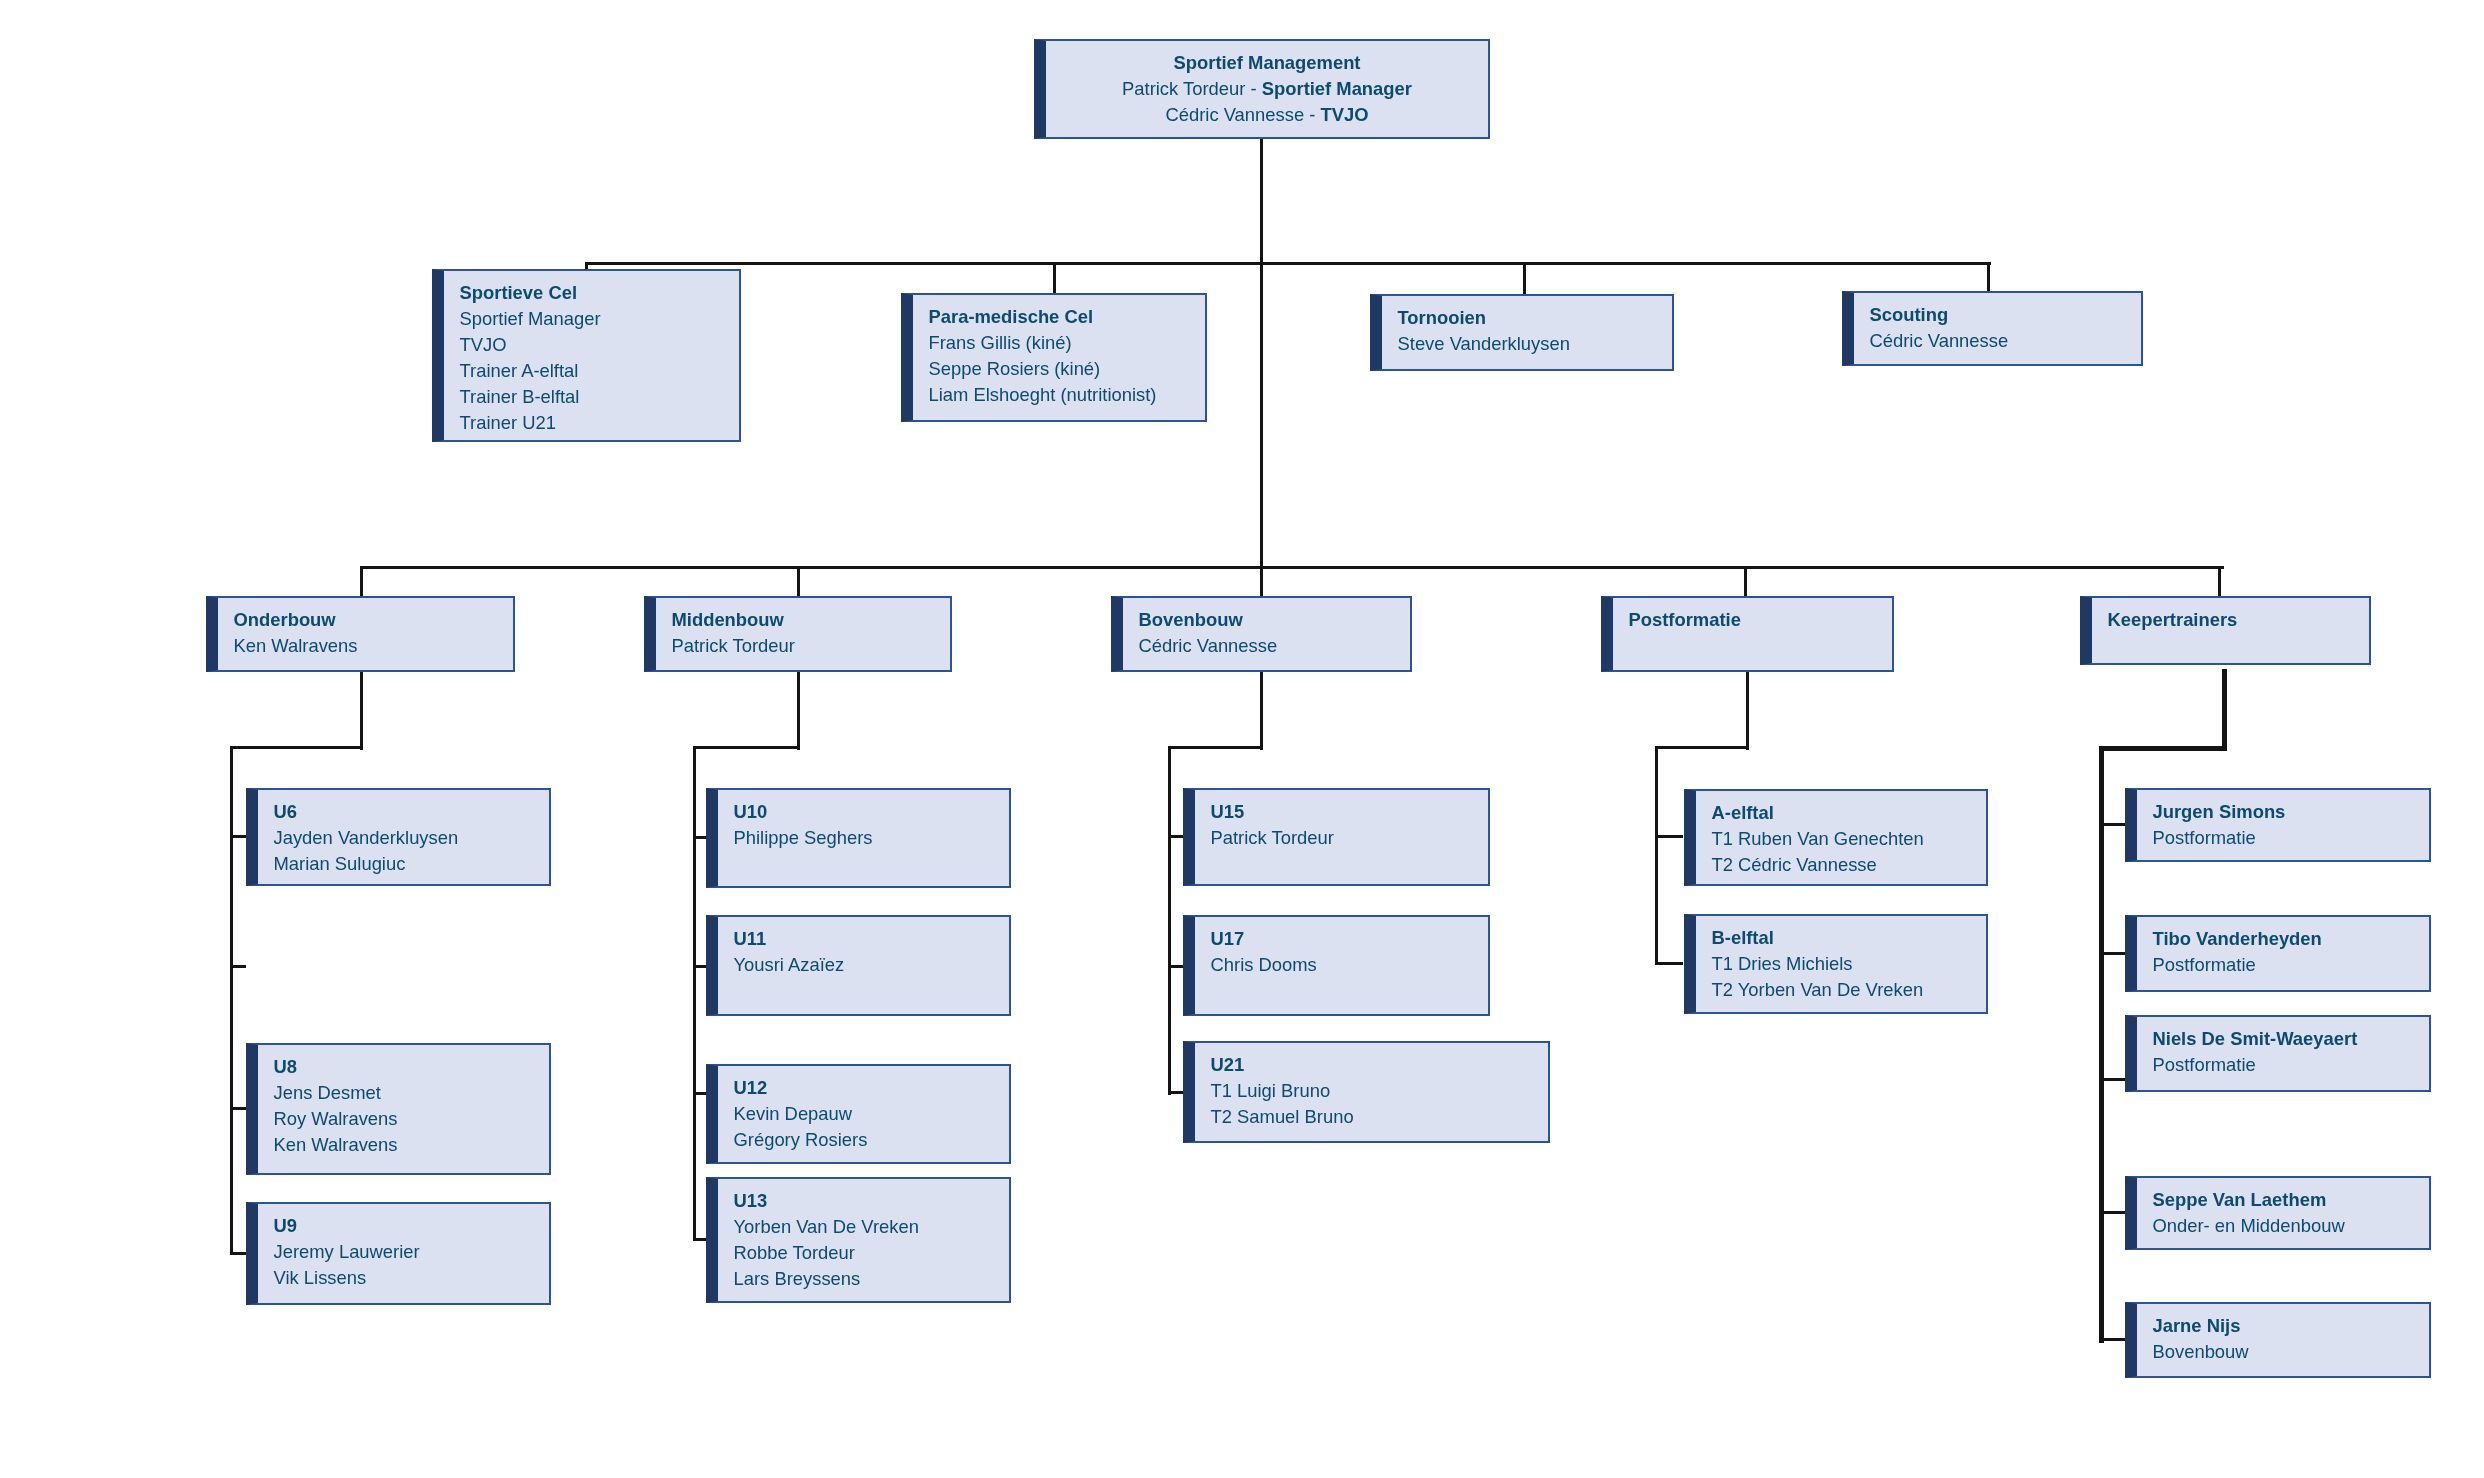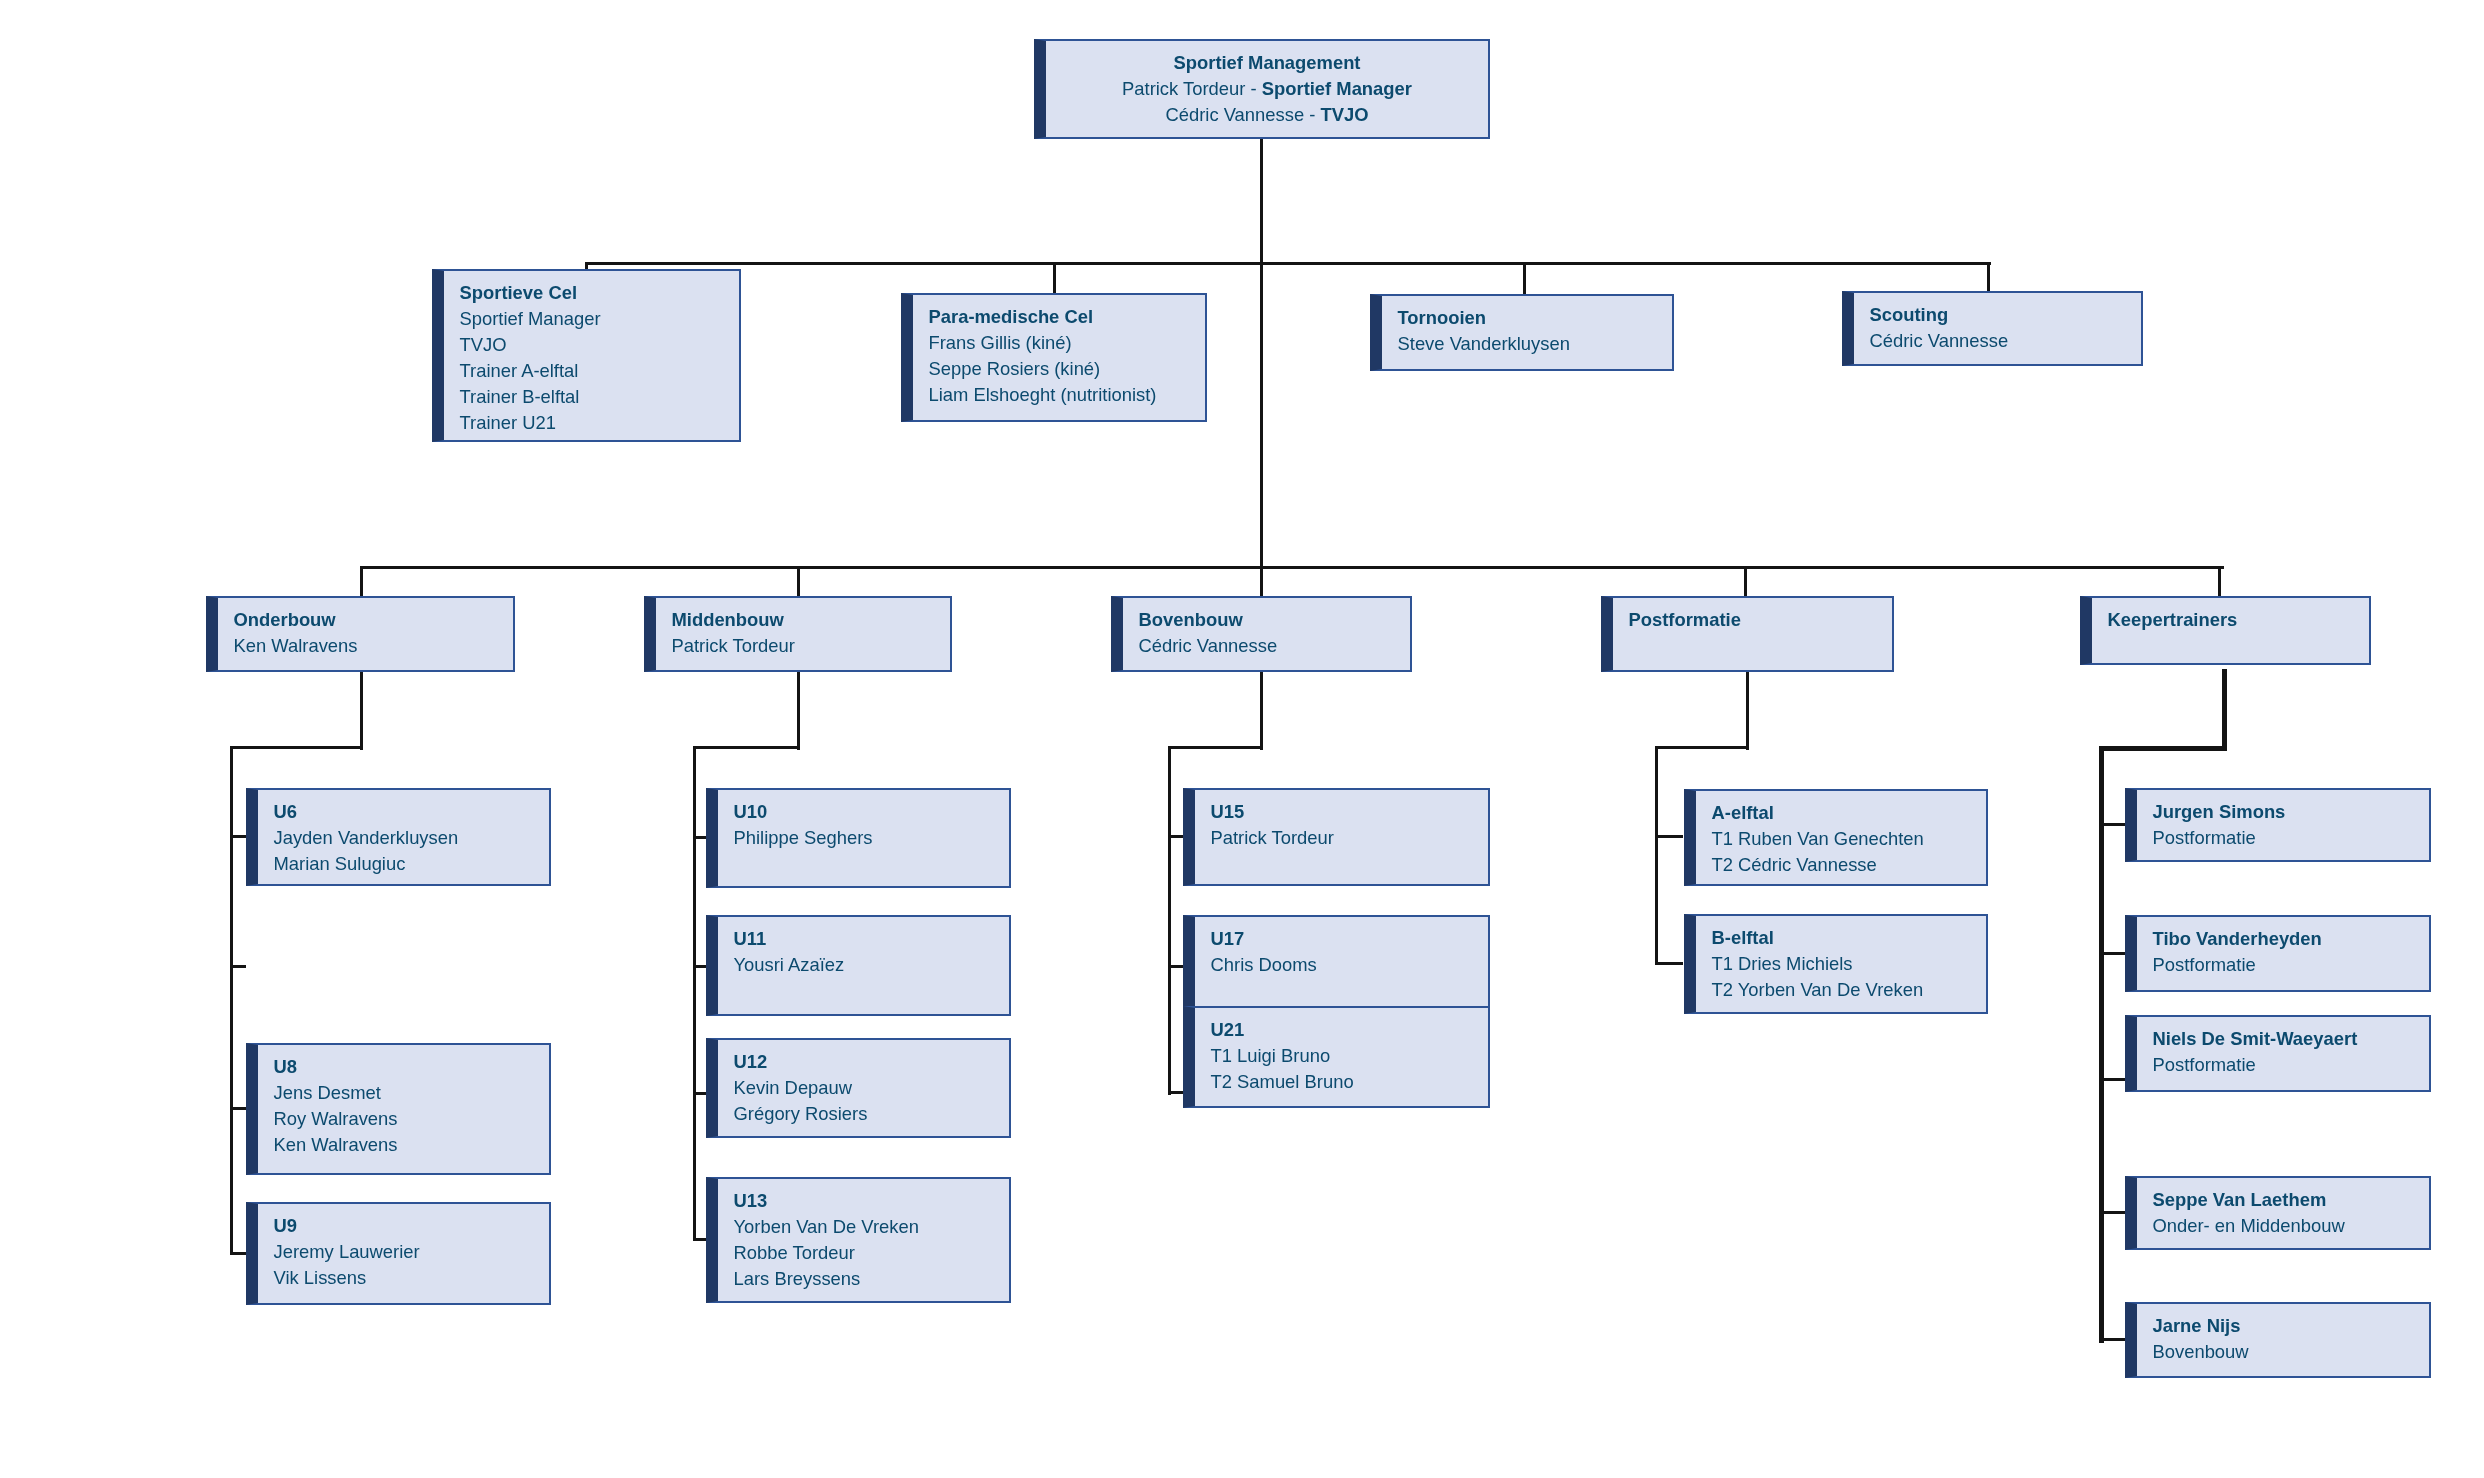--- a/index.html
+++ b/index.html
@@ -156,41 +156,41 @@
   </div>
 
   <div class="box" style="left:706px;top:788px;width:305px;height:100px">
     <div class="ln t">U10</div>
     <div class="ln">Philippe Seghers</div>
   </div>
   <div class="box" style="left:706px;top:915px;width:305px;height:101px">
     <div class="ln t">U11</div>
     <div class="ln">Yousri Azaïez</div>
   </div>
-  <div class="box" style="left:706px;top:1038px;width:305px;height:100px">
+  <div class="box" style="left:706px;top:1064px;width:305px;height:100px">
     <div class="ln t">U12</div>
     <div class="ln">Kevin Depauw</div>
     <div class="ln">Grégory Rosiers</div>
   </div>
   <div class="box" style="left:706px;top:1177px;width:305px;height:126px">
     <div class="ln t">U13</div>
     <div class="ln">Yorben Van De Vreken</div>
     <div class="ln">Robbe Tordeur</div>
     <div class="ln">Lars Breyssens</div>
   </div>
 
   <div class="box" style="left:1183px;top:788px;width:307px;height:98px">
     <div class="ln t">U15</div>
     <div class="ln">Patrick Tordeur</div>
   </div>
   <div class="box" style="left:1183px;top:915px;width:307px;height:101px">
     <div class="ln t">U17</div>
     <div class="ln">Chris Dooms</div>
   </div>
-  <div class="box" style="left:1183px;top:1006px;width:307px;height:102px">
+  <div class="box" style="left:1183px;top:1041px;width:367px;height:102px">
     <div class="ln t">U21</div>
     <div class="ln">T1 Luigi Bruno</div>
     <div class="ln">T2 Samuel Bruno</div>
   </div>
 
   <div class="box" style="left:1684px;top:789px;width:304px;height:97px">
     <div class="ln t">A-elftal</div>
     <div class="ln">T1 Ruben Van Genechten</div>
     <div class="ln">T2 Cédric Vannesse</div>
   </div>

